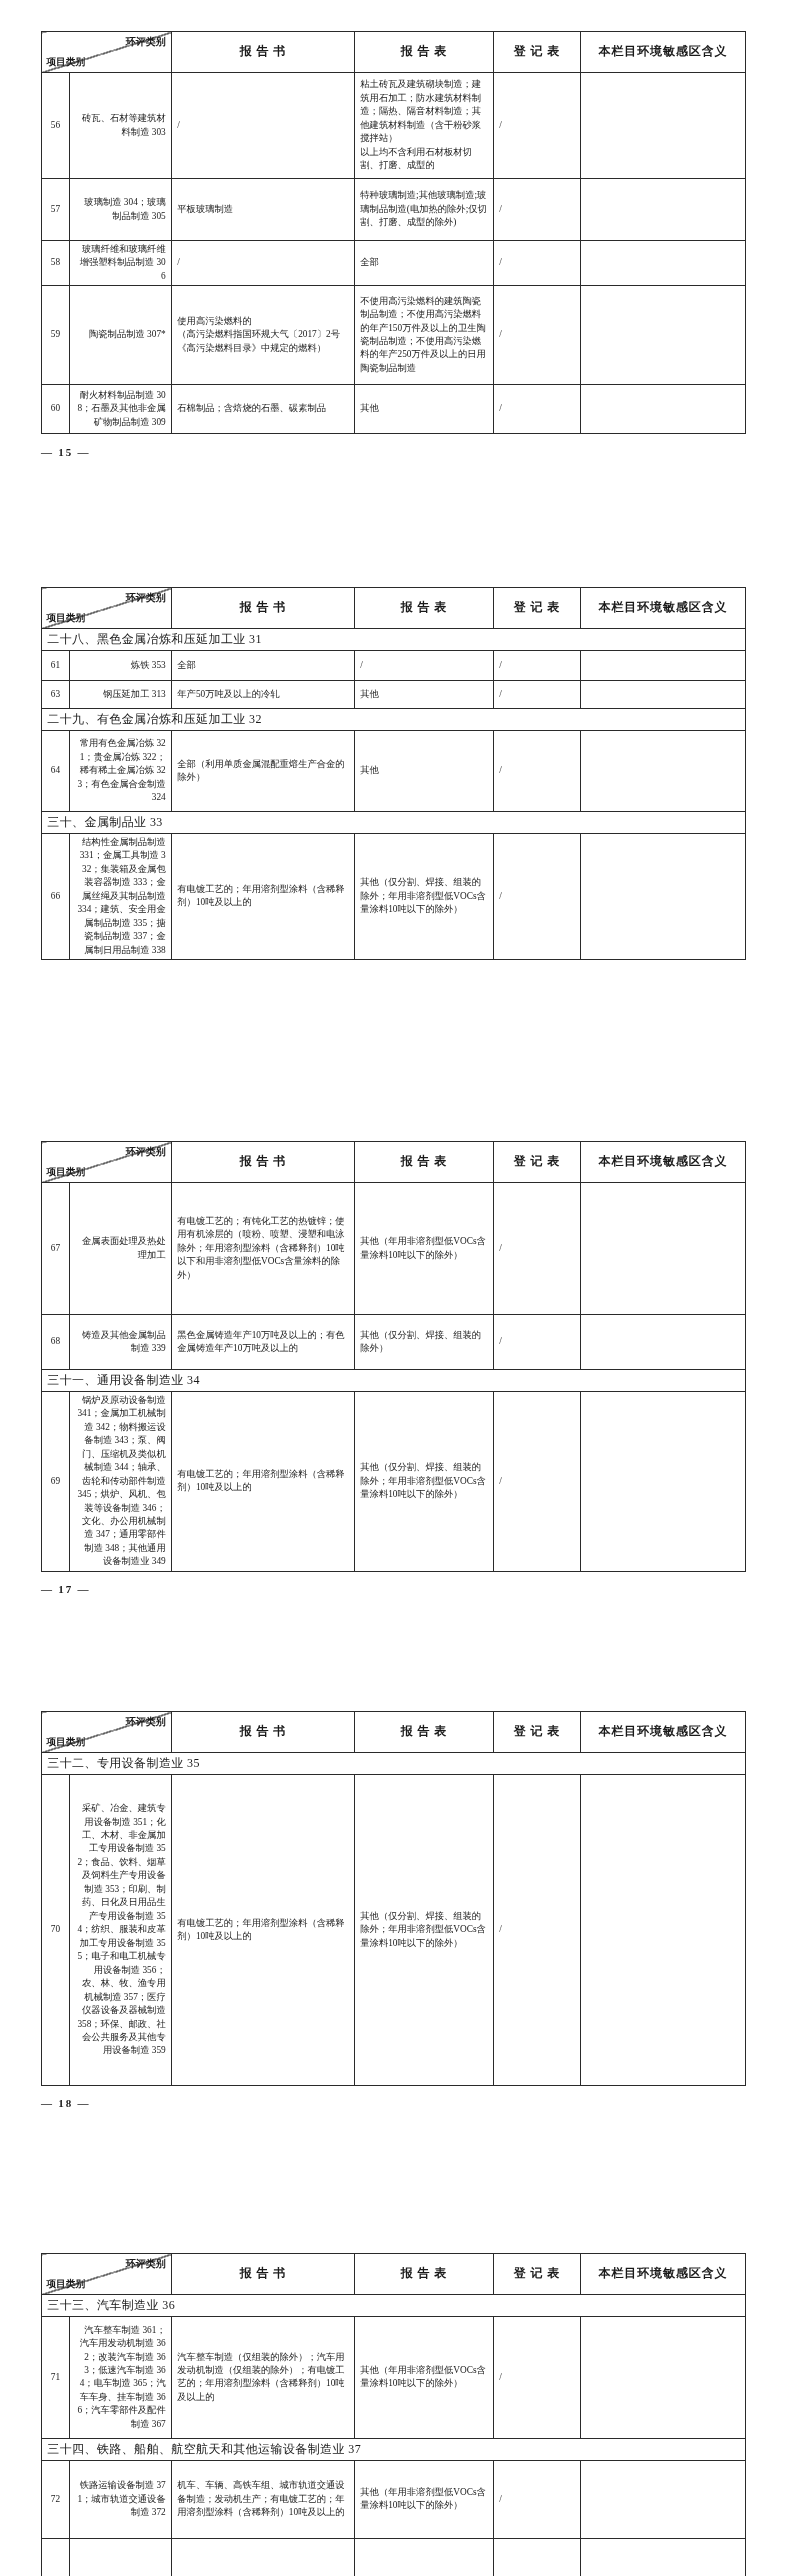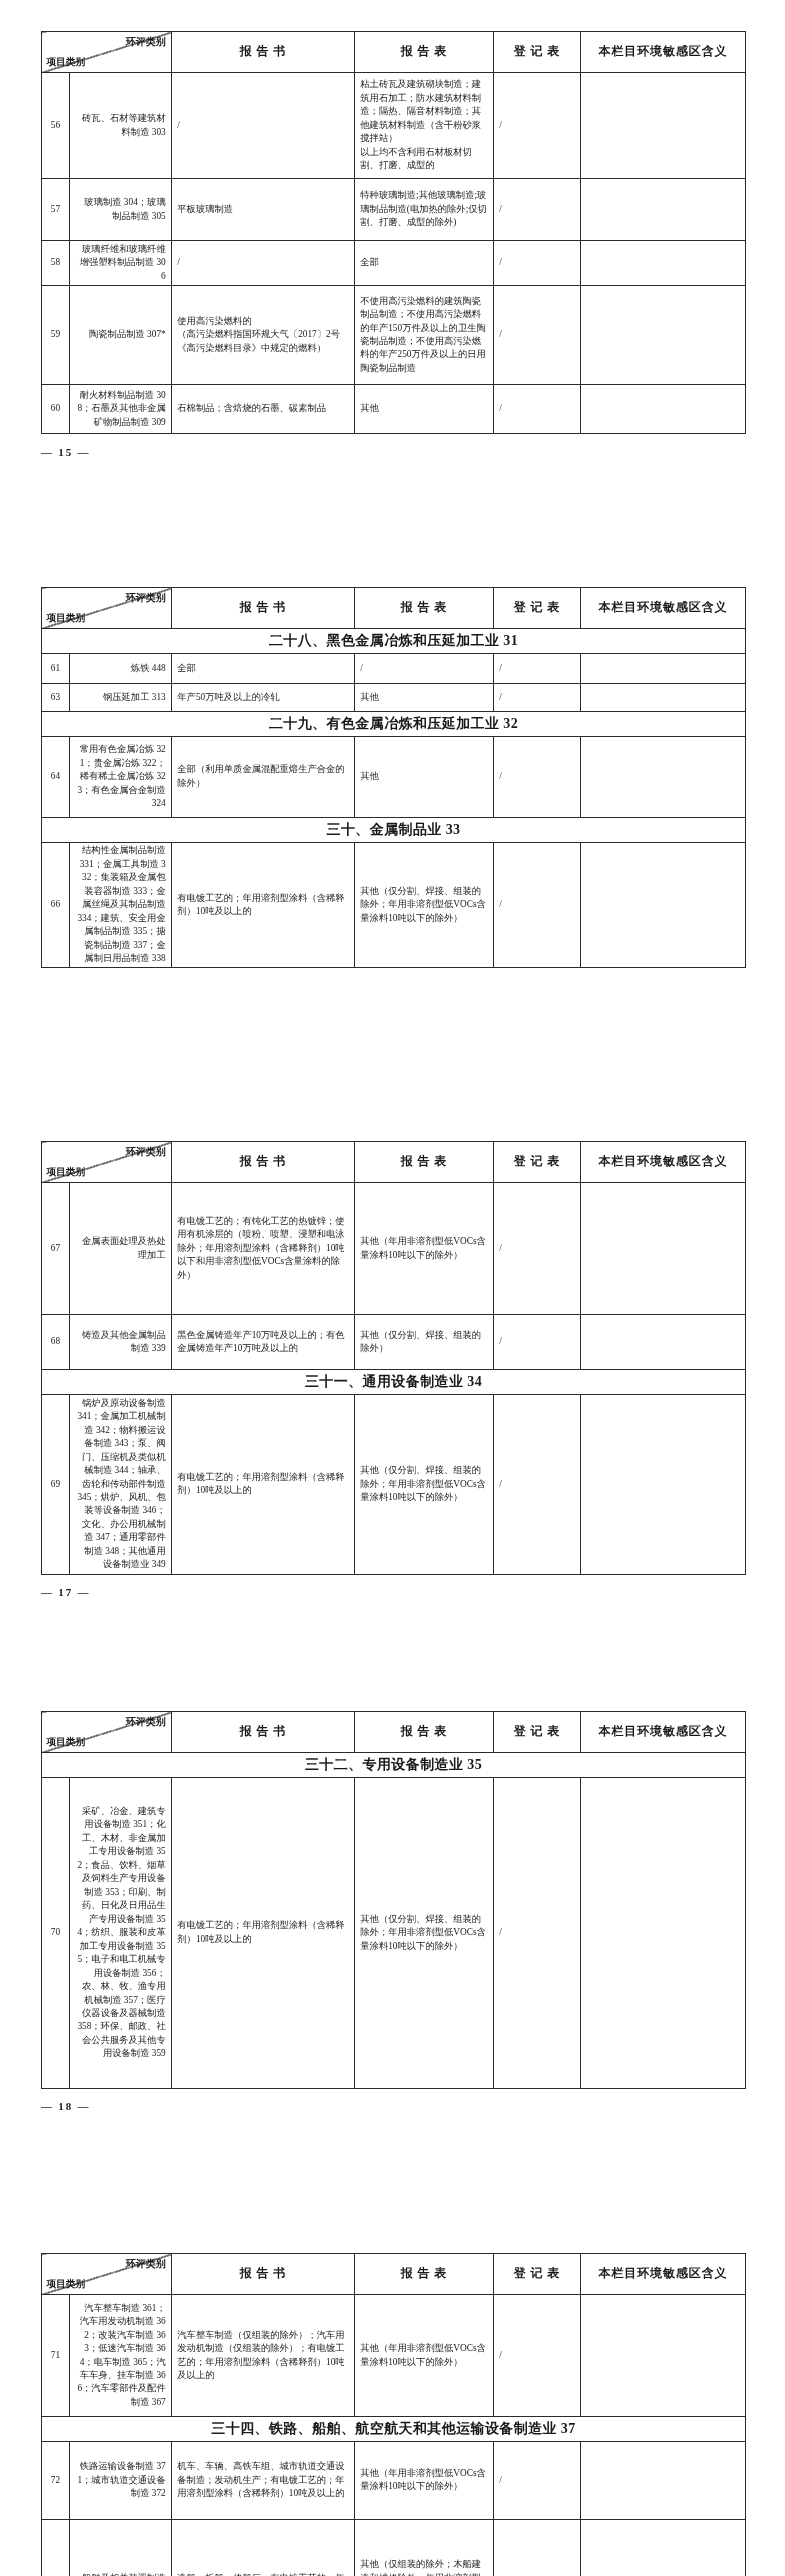--- a/index.html
+++ b/index.html
@@ -16,21 +16,21 @@
   table.eia th,table.eia td{
     border:0.9px solid #2a2a2a;padding:1.8px 5.3px;vertical-align:middle;
     overflow:hidden;word-break:break-all;
   }
   th.hcell{font-size:12px;font-weight:bold;text-align:center;letter-spacing:0.9px;}
   th.diag{position:relative;padding:0;
     background:linear-gradient(to bottom right,transparent calc(50% - 0.6px),#2a2a2a calc(50% - 0.6px),#2a2a2a calc(50% + 0.6px),transparent calc(50% + 0.6px));
   }
   .diag-top{position:absolute;top:2.6px;right:5.3px;font-size:10px;font-weight:bold;}
   .diag-bottom{position:absolute;bottom:2.6px;left:4.4px;font-size:9.7px;font-weight:bold;}
-  td.secrow{font-size:14px;font-weight:bold;text-align:center;padding:2.6px 7px;letter-spacing:0.4px;}
+  td.secrow{font-size:12px;font-weight:normal;text-align:left;padding:2.6px 7px;letter-spacing:0.4px;}
   td.numcell{text-align:center;padding:1.8px 0.9px;}
   td.catcell{text-align:right;margin-top:31px;}
   td.txtcell{text-align:left;white-space:pre-line;}
   .marker{
     width:703px;margin-top:11.5px;
     font-size:11px;letter-spacing:1.8px;font-weight:bold;
   }
 </style>
 </head>
 <body>
@@ -126,21 +126,21 @@
             <th class="hcell">登 记 表</th>
             <th class="hcell">本栏目环境敏感区含义</th>
           </tr>
         </thead>
         <tbody>
           <tr style="height: 21px;">
             <td class="secrow" colspan="6">二十八、黑色金属冶炼和压延加工业 31</td>
           </tr>
           <tr style="height: 30px;">
             <td class="numcell">61</td>
-            <td class="catcell">炼铁 448</td>
+            <td class="catcell">炼铁 353</td>
             <td class="txtcell">全部</td>
             <td class="txtcell">/</td>
             <td class="txtcell">/</td>
             <td class="txtcell"></td>
           </tr>
           <tr style="height: 28px;">
             <td class="numcell">63</td>
             <td class="catcell">钢压延加工 313</td>
             <td class="txtcell">年产50万吨及以上的冷轧</td>
             <td class="txtcell">其他</td>
@@ -280,20 +280,23 @@
               <span class="diag-top">环评类别</span>
               <span class="diag-bottom">项目类别</span>
             </th>
             <th class="hcell">报 告 书</th>
             <th class="hcell">报 告 表</th>
             <th class="hcell">登 记 表</th>
             <th class="hcell">本栏目环境敏感区含义</th>
           </tr>
         </thead>
         <tbody>
+          <tr style="height: 21px;">
+            <td class="secrow" colspan="6">三十三、汽车制造业 36</td>
+          </tr>
           <tr style="height: 122px;">
             <td class="numcell">71</td>
             <td class="catcell">汽车整车制造 361；汽车用发动机制造 362；改装汽车制造 363；低速汽车制造 364；电车制造 365；汽车车身、挂车制造 366；汽车零部件及配件制造 367</td>
             <td class="txtcell">汽车整车制造（仅组装的除外）；汽车用发动机制造（仅组装的除外）；有电镀工艺的；年用溶剂型涂料（含稀释剂）10吨及以上的</td>
             <td class="txtcell">其他（年用非溶剂型低VOCs含量涂料10吨以下的除外）</td>
             <td class="txtcell">/</td>
             <td class="txtcell"></td>
           </tr>
           <tr style="height: 21px;">
             <td class="secrow" colspan="6">三十四、铁路、船舶、航空航天和其他运输设备制造业 37</td>

